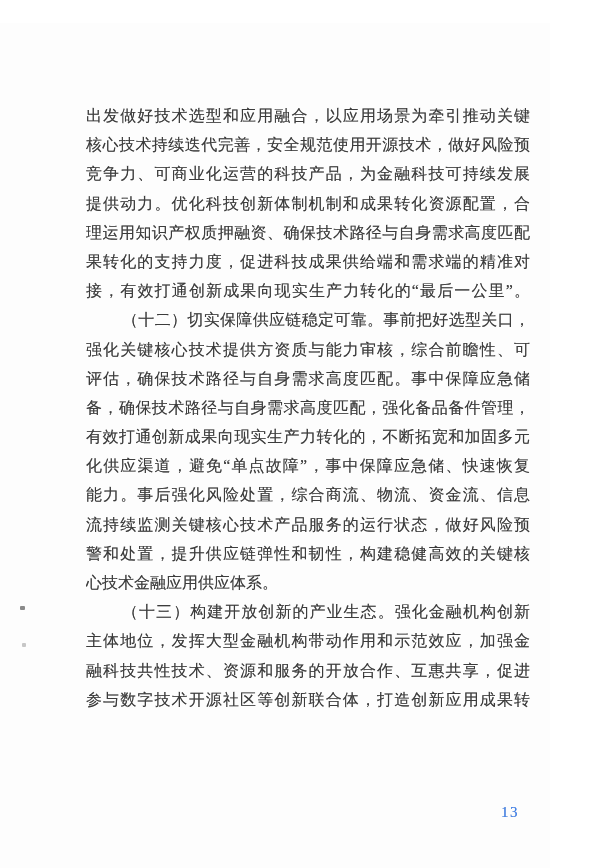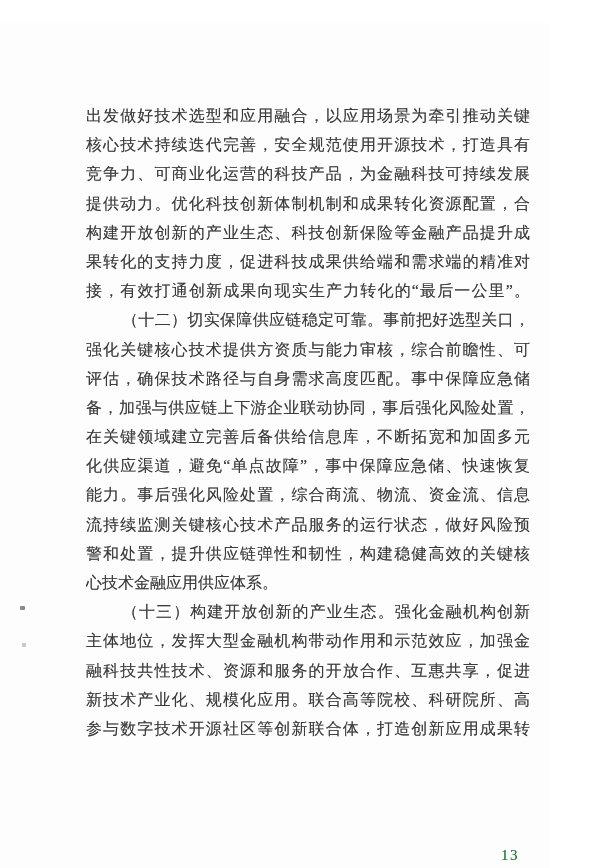--- a/index.html
+++ b/index.html
@@ -37,58 +37,57 @@
     text-align-last: left;
   }
   .line.indent {
     padding-left: 36px;
   }
   .bold {
     font-weight: normal;
   }
   .pagenum {
     position: absolute;
-    top: 824px;
+    top: 781px;
     left: 501px;
     font-size: 15px;
     letter-spacing: 1.5px;
-    color: #15803d;
+    color: #3b82f6;
     text-shadow: 0 0 0.5px rgba(70,70,70,0.5);
   }
   .speck {
     position: absolute;
     border-radius: 1px;
   }
 </style>
 </head>
 <body>
 
 <div class="sheet">
   <div class="textblock" id="textblock">
       <div class="line"><span class="">出发做好技术选型和应用融合，以应用场景为牵引推动关键</span></div>
-      <div class="line"><span class="">核心技术持续迭代完善，安全规范使用开源技术，打造具有</span></div>
+      <div class="line"><span class="">核心技术持续迭代完善，安全规范使用开源技术，做好风险预</span></div>
       <div class="line"><span class="">竞争力、可商业化运营的科技产品，为金融科技可持续发展</span></div>
       <div class="line"><span class="">提供动力。优化科技创新体制机制和成果转化资源配置，合</span></div>
-      <div class="line"><span class="">构建开放创新的产业生态、科技创新保险等金融产品提升成</span></div>
+      <div class="line"><span class="">理运用知识产权质押融资、确保技术路径与自身需求高度匹配</span></div>
       <div class="line"><span class="">果转化的支持力度，促进科技成果供给端和需求端的精准对</span></div>
       <div class="line"><span class="">接，有效打通创新成果向现实生产力转化的“最后一公里”。</span></div>
       <div class="line indent"><span class="bold">（十二）切实保障供应链稳定可靠。</span><span class="">事前把好选型关口，</span></div>
       <div class="line"><span class="">强化关键核心技术提供方资质与能力审核，综合前瞻性、可</span></div>
       <div class="line"><span class="">评估，确保技术路径与自身需求高度匹配。事中保障应急储</span></div>
-      <div class="line"><span class="">备，加强与供应链上下游企业联动协同，事后强化风险处置，</span></div>
-      <div class="line"><span class="">在关键领域建立完善后备供给信息库，不断拓宽和加固多元</span></div>
+      <div class="line"><span class="">备，确保技术路径与自身需求高度匹配，强化备品备件管理，</span></div>
+      <div class="line"><span class="">有效打通创新成果向现实生产力转化的，不断拓宽和加固多元</span></div>
       <div class="line"><span class="">化供应渠道，避免“单点故障”，事中保障应急储、快速恢复</span></div>
       <div class="line"><span class="">能力。事后强化风险处置，综合商流、物流、资金流、信息</span></div>
       <div class="line"><span class="">流持续监测关键核心技术产品服务的运行状态，做好风险预</span></div>
       <div class="line"><span class="">警和处置，提升供应链弹性和韧性，构建稳健高效的关键核</span></div>
       <div class="line plain"><span class="">心技术金融应用供应体系。</span></div>
       <div class="line indent"><span class="bold">（十三）构建开放创新的产业生态。</span><span class="">强化金融机构创新</span></div>
       <div class="line"><span class="">主体地位，发挥大型金融机构带动作用和示范效应，加强金</span></div>
       <div class="line"><span class="">融科技共性技术、资源和服务的开放合作、互惠共享，促进</span></div>
-      <div class="line"><span class="">新技术产业化、规模化应用。联合高等院校、科研院所、高</span></div>
       <div class="line"><span class="">参与数字技术开源社区等创新联合体，打造创新应用成果转</span></div>
     </div>
   <div class="pagenum">13</div>
   <div id="artifacts">
       <div class="speck" style="left: 20px; top: 583px; width: 5px; height: 4px; background: rgb(117, 117, 117); opacity: 0.85;"></div>
       <div class="speck" style="left: 22px; top: 620px; width: 4px; height: 4px; background: rgb(154, 154, 154); opacity: 0.55;"></div>
     </div>
 </div>
 
 </body></html>

